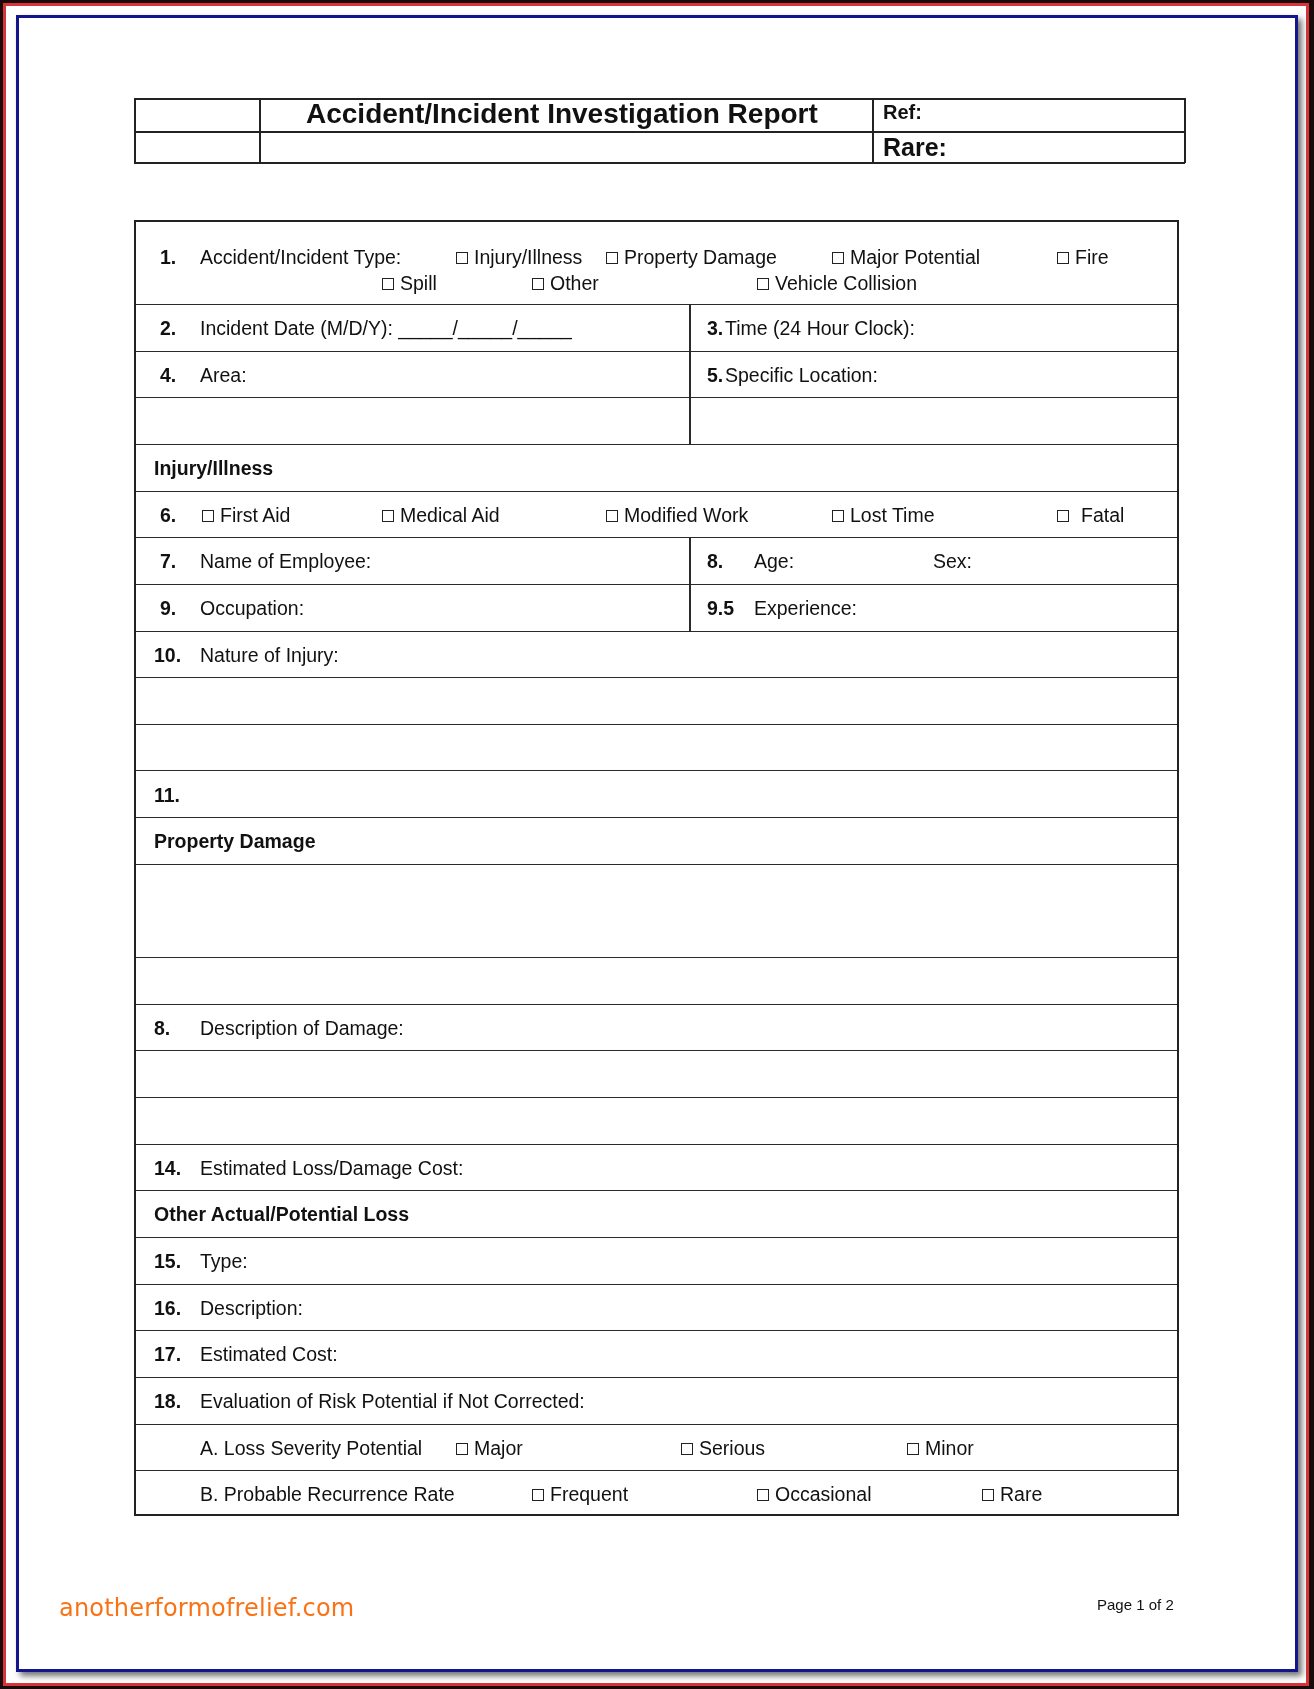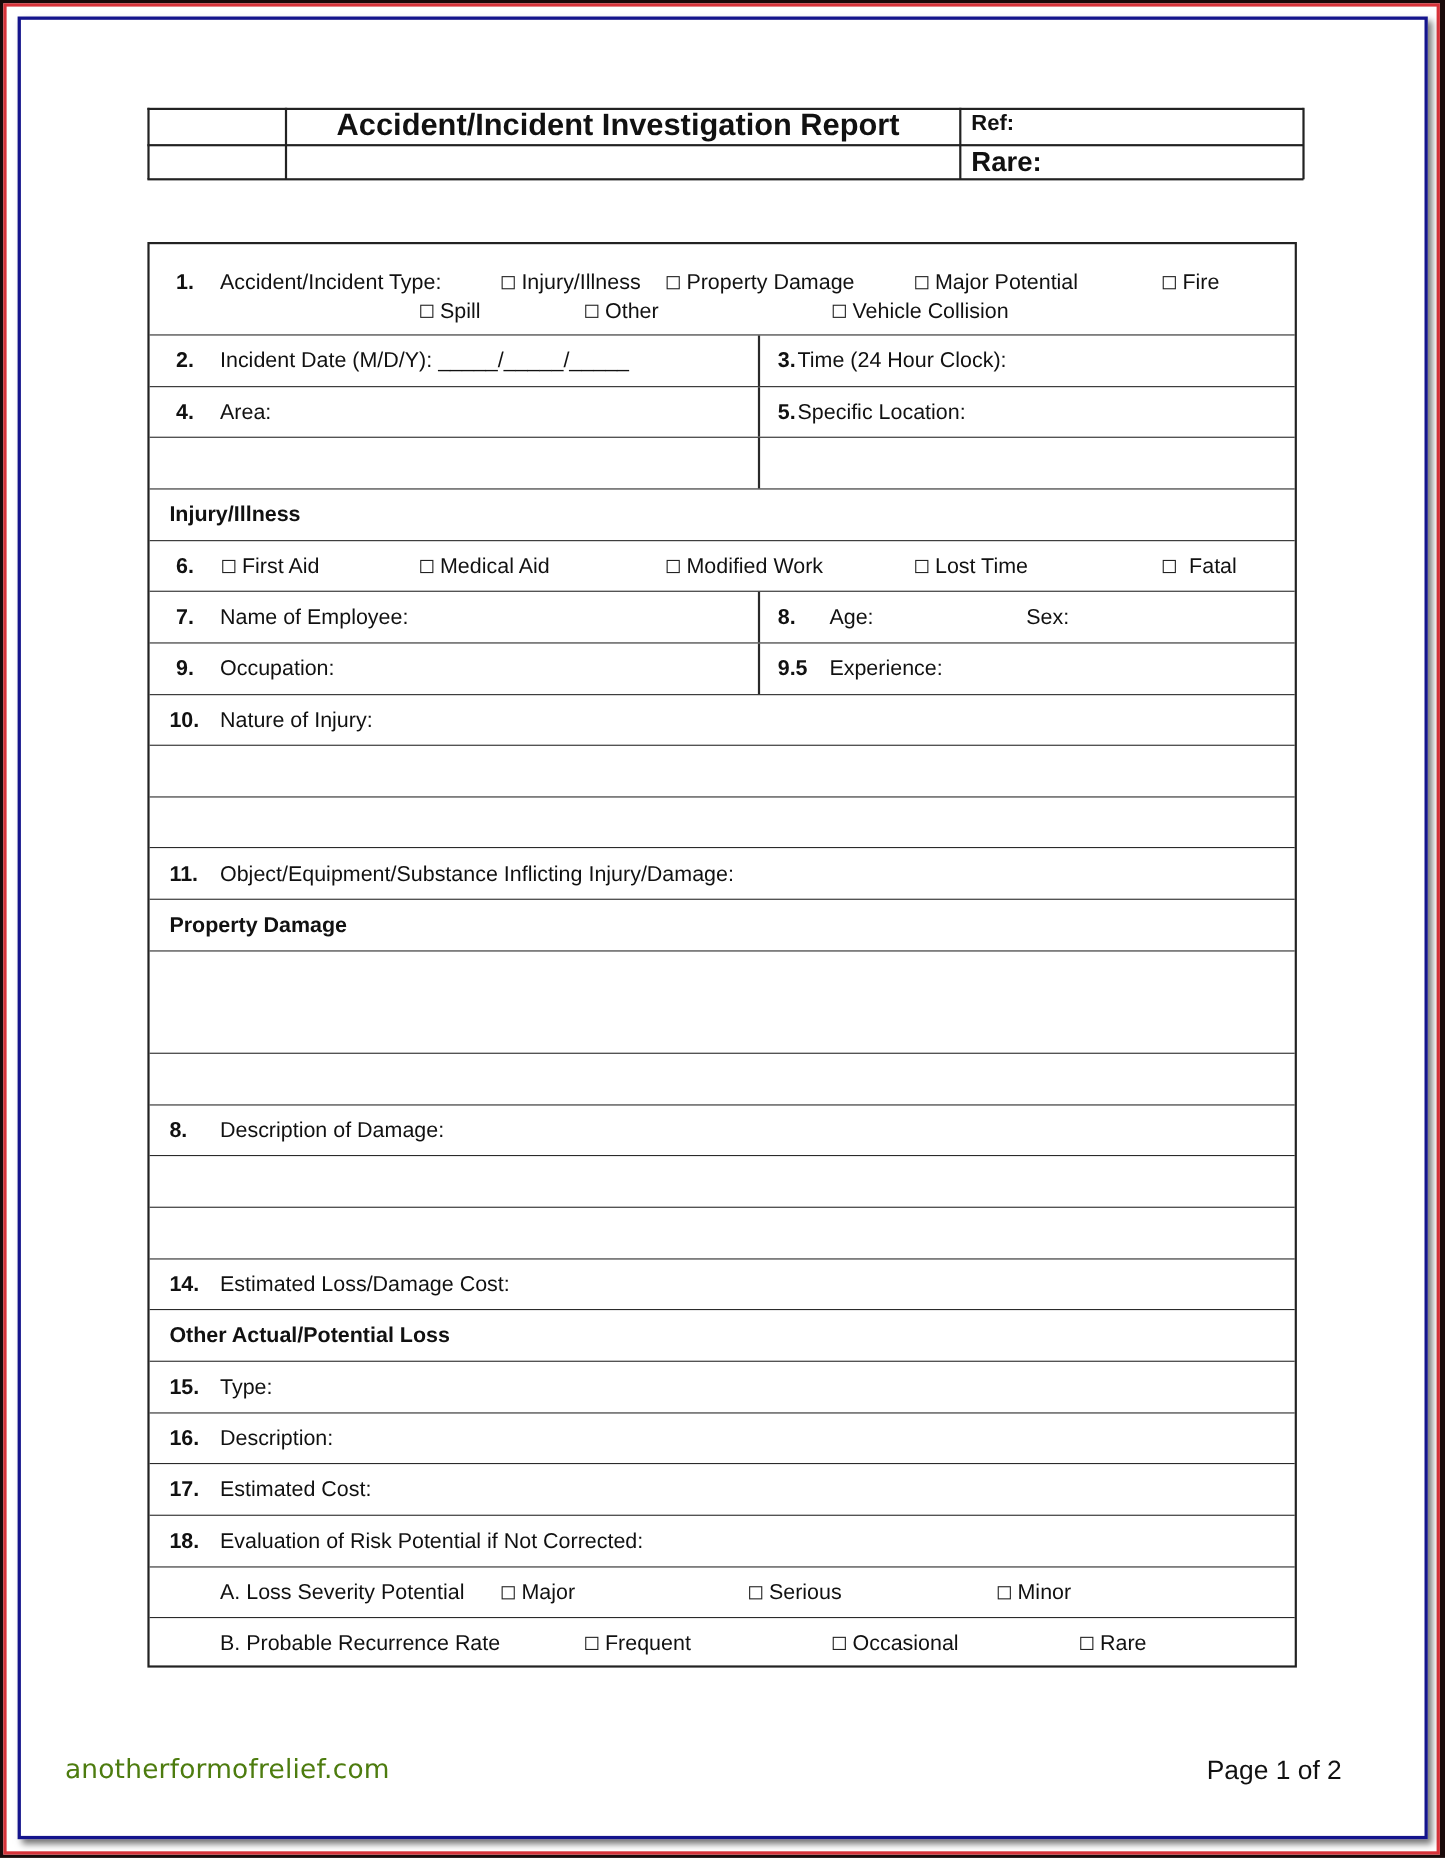--- a/index.html
+++ b/index.html
@@ -35,22 +35,22 @@
   .row:last-child { border-bottom: none; }
   .cell-text { position: absolute; font-size: 19.5px; white-space: nowrap; line-height: 22px; }
   .num { font-weight: bold; }
   .section { font-weight: bold; font-size: 19.5px; }
   .col-div { position: absolute; top: 0; bottom: 0; width: 1.5px; background: #2a2a2a; }
   .cb { display: inline-block; width: 12px; height: 12px; border: 1.3px solid #222;
         margin-right: 6px; vertical-align: 0px; box-sizing: border-box; }
   .opt { position: absolute; font-size: 19.5px; white-space: nowrap; line-height: 22px; }
 
   .watermark { position: absolute; left: 59px; top: 1594px; font-family: "DejaVu Sans", sans-serif;
-               font-size: 24px; color: #4d7c0f; white-space: nowrap; letter-spacing: 0.2px; }
-  .pageno { position: absolute; left: 1097px; top: 1596px; font-size: 24px; white-space: nowrap; }
+               font-size: 24px; color: #f97316; white-space: nowrap; letter-spacing: 0.2px; }
+  .pageno { position: absolute; left: 1097px; top: 1596px; font-size: 15px; white-space: nowrap; }
 </style>
 </head>
 <body>
 
 <div class="frame-outer"></div>
 <div class="frame-inner">
 </div>
 
 <div class="hdr">
   <div class="hline" style="left:0;top:0;width:1051px;"></div>
@@ -133,21 +133,20 @@
 
   <div class="row" style="top:409.55px;height:46.65px;">
     <span class="cell-text num" style="left:18px;top:12px;">10.</span>
     <span class="cell-text" style="left:64px;top:12px;">Nature of Injury:</span>
   </div>
   <div class="row" style="top:456.2px;height:46.65px;"></div>
   <div class="row" style="top:502.85px;height:46.65px;"></div>
 
   <div class="row" style="top:549.5px;height:46.65px;">
     <span class="cell-text num" style="left:18px;top:12px;">11.</span>
-    <span class="cell-text" style="left:64px;top:12px;">Object/Equipment/Substance Inflicting Injury/Damage:</span>
   </div>
 
   <div class="row" style="top:596.15px;height:46.65px;">
     <span class="cell-text section" style="left:18px;top:12px;">Property Damage</span>
   </div>
 
   <div class="row" style="top:689.45px;height:46.65px;"></div>
   <div class="row" style="top:736.1px;height:46.65px;"></div>
 
   <div class="row" style="top:782.75px;height:46.65px;">

